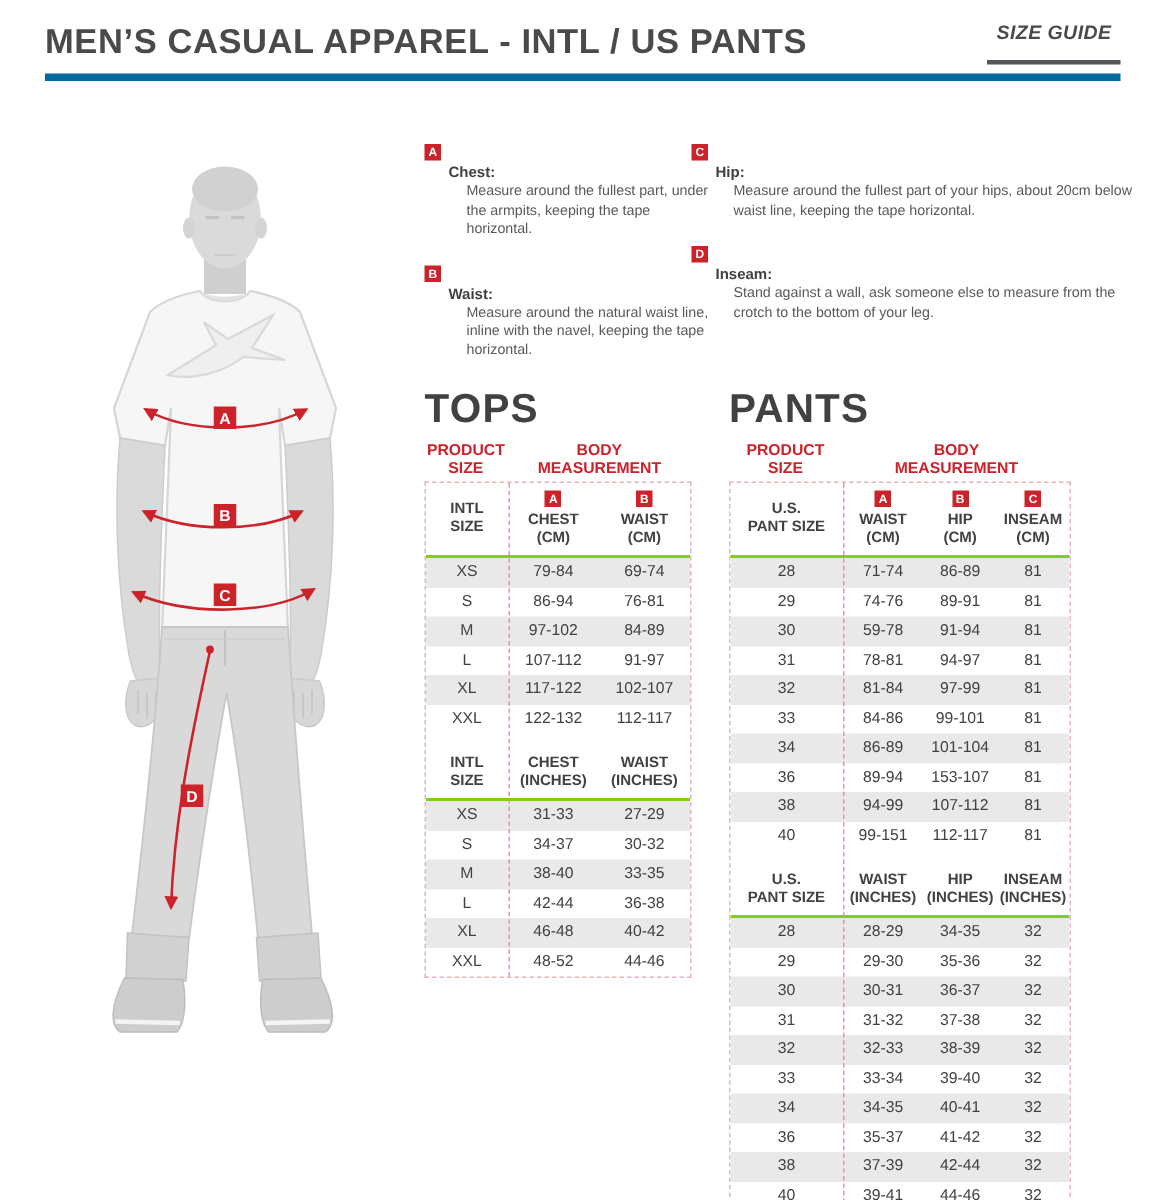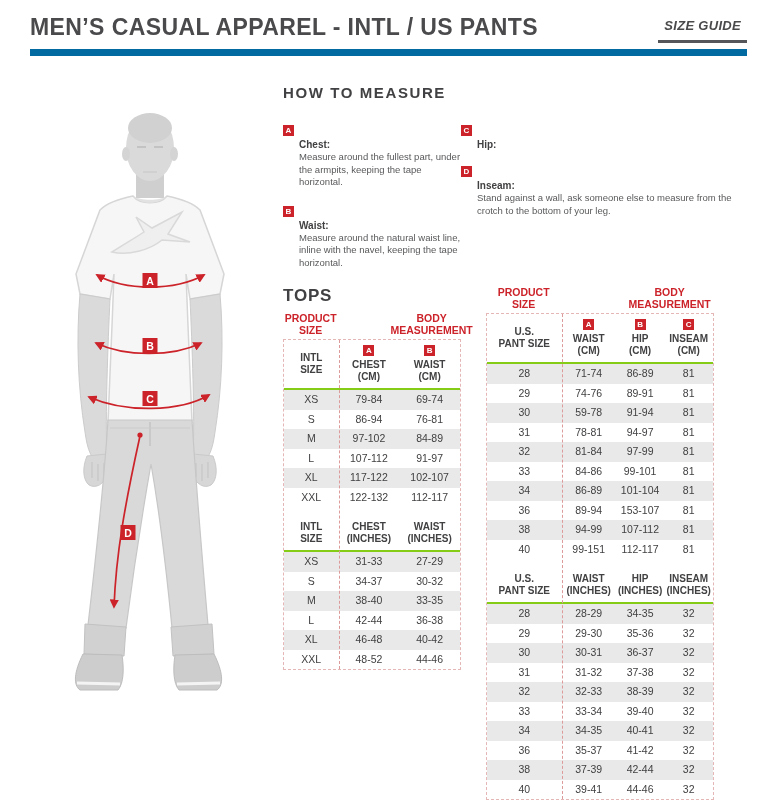--- a/index.html
+++ b/index.html
@@ -6,22 +6,22 @@
   html,body { background:#ffffff; }
   body {
     width:783px; height:800px; overflow:hidden;
     font-family:"Liberation Sans", sans-serif;
     color:#414042;
   }
   .page { width:783px; height:800px; padding:14px 30px 0 30px; position:relative; }
 
   
   .topbar {
-    display:flex; justify-content:space-between; align-items:flex-end;
-    border-bottom:7px solid #0369a1;
+    display:flex; justify-content:space-between; 
+    border-bottom:5px solid #0369a1;
     width:717px;
     padding-bottom:8px;
   }
   .page-title {
     font-size:23px; font-weight:bold; letter-spacing:0.4px; color:#4a4a4c;
   }
   .size-guide-tab {
     font-size:13px; font-weight:bold; color:#4a4a4c; letter-spacing:0.3px;
     border-bottom:3px solid #55565a;
     margin-bottom:-2px;
@@ -41,30 +41,30 @@
   .htm-col1 { width:178px; flex:0 0 178px; }
   .htm-col2 { width:295px; flex:0 0 295px; padding-left:0; }
   .htm-item { margin-bottom:2px; }
   .mi-head { display:flex; align-items:center; }
   .badge {
     display:inline-flex; align-items:center; justify-content:center;
     width:11px; height:11px; background:#cc2229; color:#fff;
     font-size:8px; font-weight:bold; flex:0 0 11px;
   }
   .mi-name { font-size:10px; font-weight:bold; color:#414042; margin-left:5px;margin-top:28px; }
-  .mi-text { font-size:9.5px; line-height:1.32; color:#58595b; margin:1px 0 3px 16px; width:92%; }
+  .mi-text { font-size:9.5px; line-height:1.32; color:#58595b; margin:1px 0 3px 28px; width:92%; }
 
   
   .tables-row { display:flex; margin-top:14px; }
-  .sec-title { font-size:17px; font-weight:bold; letter-spacing:0.8px; color:#414042; margin-bottom:6px; }
+  .sec-title { font-size:27px; font-weight:bold; letter-spacing:0.8px; color:#414042; margin-bottom:6px; }
   .tops-sec { width:178px; flex:0 0 178px; margin-right:25px; }
   .pants-sec { width:228px; flex:0 0 228px; }
 
   
-  .outer-head { display:grid; font-size:10.5px; font-weight:bold; color:#cc2229; text-align:center; white-space:pre-line; line-height:1.15; margin-bottom:3px;gap:32px; }
+  .outer-head { display:grid; font-size:10.5px; font-weight:bold; color:#cc2229; text-align:center; white-space:pre-line; line-height:1.15; margin-bottom:3px; }
   .oh-tops { grid-template-columns:31% 69%; }
   .oh-pants { grid-template-columns:33% 67%; }
 
   .tbox { position:relative; border:1px dashed #e5b6b6; background:#fff; }
   .vsep { position:absolute; top:0; bottom:0; width:0; border-left:1px dashed #dc9a9a; }
   .vsep-tops { left:31%; }
   .vsep-pants { left:33%; }
 
   .grid3 { display:grid; grid-template-columns:31% 34.5% 34.5%; }
   .grid4 { display:grid; grid-template-columns:33% 24% 21.5% 21.5%; }
@@ -179,21 +179,20 @@
           <text x="120" y="318.5" fill="#ffffff">C</text>
           <rect x="90.5" y="441" width="15" height="15" fill="#cc2229"></rect>
           <text x="98" y="452.5" fill="#ffffff">D</text>
         </g>
       </svg>
     </div>
 
     <div class="right-col">
 
       <section>
-        <h2 class="htm-title">HOW TO MEASURE</h2>
         <div class="htm-grid">
           <div class="htm-col1">
             <div class="htm-item">
               <div class="mi-head">
                 <span class="badge">A</span>
                 <span class="mi-name">Chest:</span>
               </div>
               <div class="mi-text">Measure around the fullest part, under the armpits, keeping the tape horizontal.</div>
             </div>
             <div class="htm-item">
@@ -203,20 +202,21 @@
               </div>
               <div class="mi-text">Measure around the natural waist line, inline with the navel, keeping the tape horizontal.</div>
             </div>
           </div>
           <div class="htm-col2">
             <div class="htm-item">
               <div class="mi-head">
                 <span class="badge">C</span>
                 <span class="mi-name">Hip:</span>
               </div>
+              <div class="mi-text">Measure around the fullest part of your hips, about 20cm below waist line, keeping the tape horizontal.</div>
             </div>
             <div class="htm-item">
               <div class="mi-head">
                 <span class="badge">D</span>
                 <span class="mi-name">Inseam:</span>
               </div>
               <div class="mi-text">Stand against a wall, ask someone else to measure from the crotch to the bottom of your leg.</div>
             </div>
           </div>
         </div>
@@ -327,20 +327,21 @@
                 <div class="trow grid3">
                   <div>XXL</div>
                   <div>48-52</div>
                   <div>44-46</div>
                 </div>
               </div>
           </div>
         </section>
 
         <section class="pants-sec">
+          <h2 class="sec-title">PANTS</h2>
           <div class="outer-head oh-pants">
             <div>PRODUCT
 SIZE</div>
             <div>BODY
 MEASUREMENT</div>
           </div>
           <div class="tbox">
             <div class="vsep vsep-pants"></div>
 
             <div class="thead grid4">

